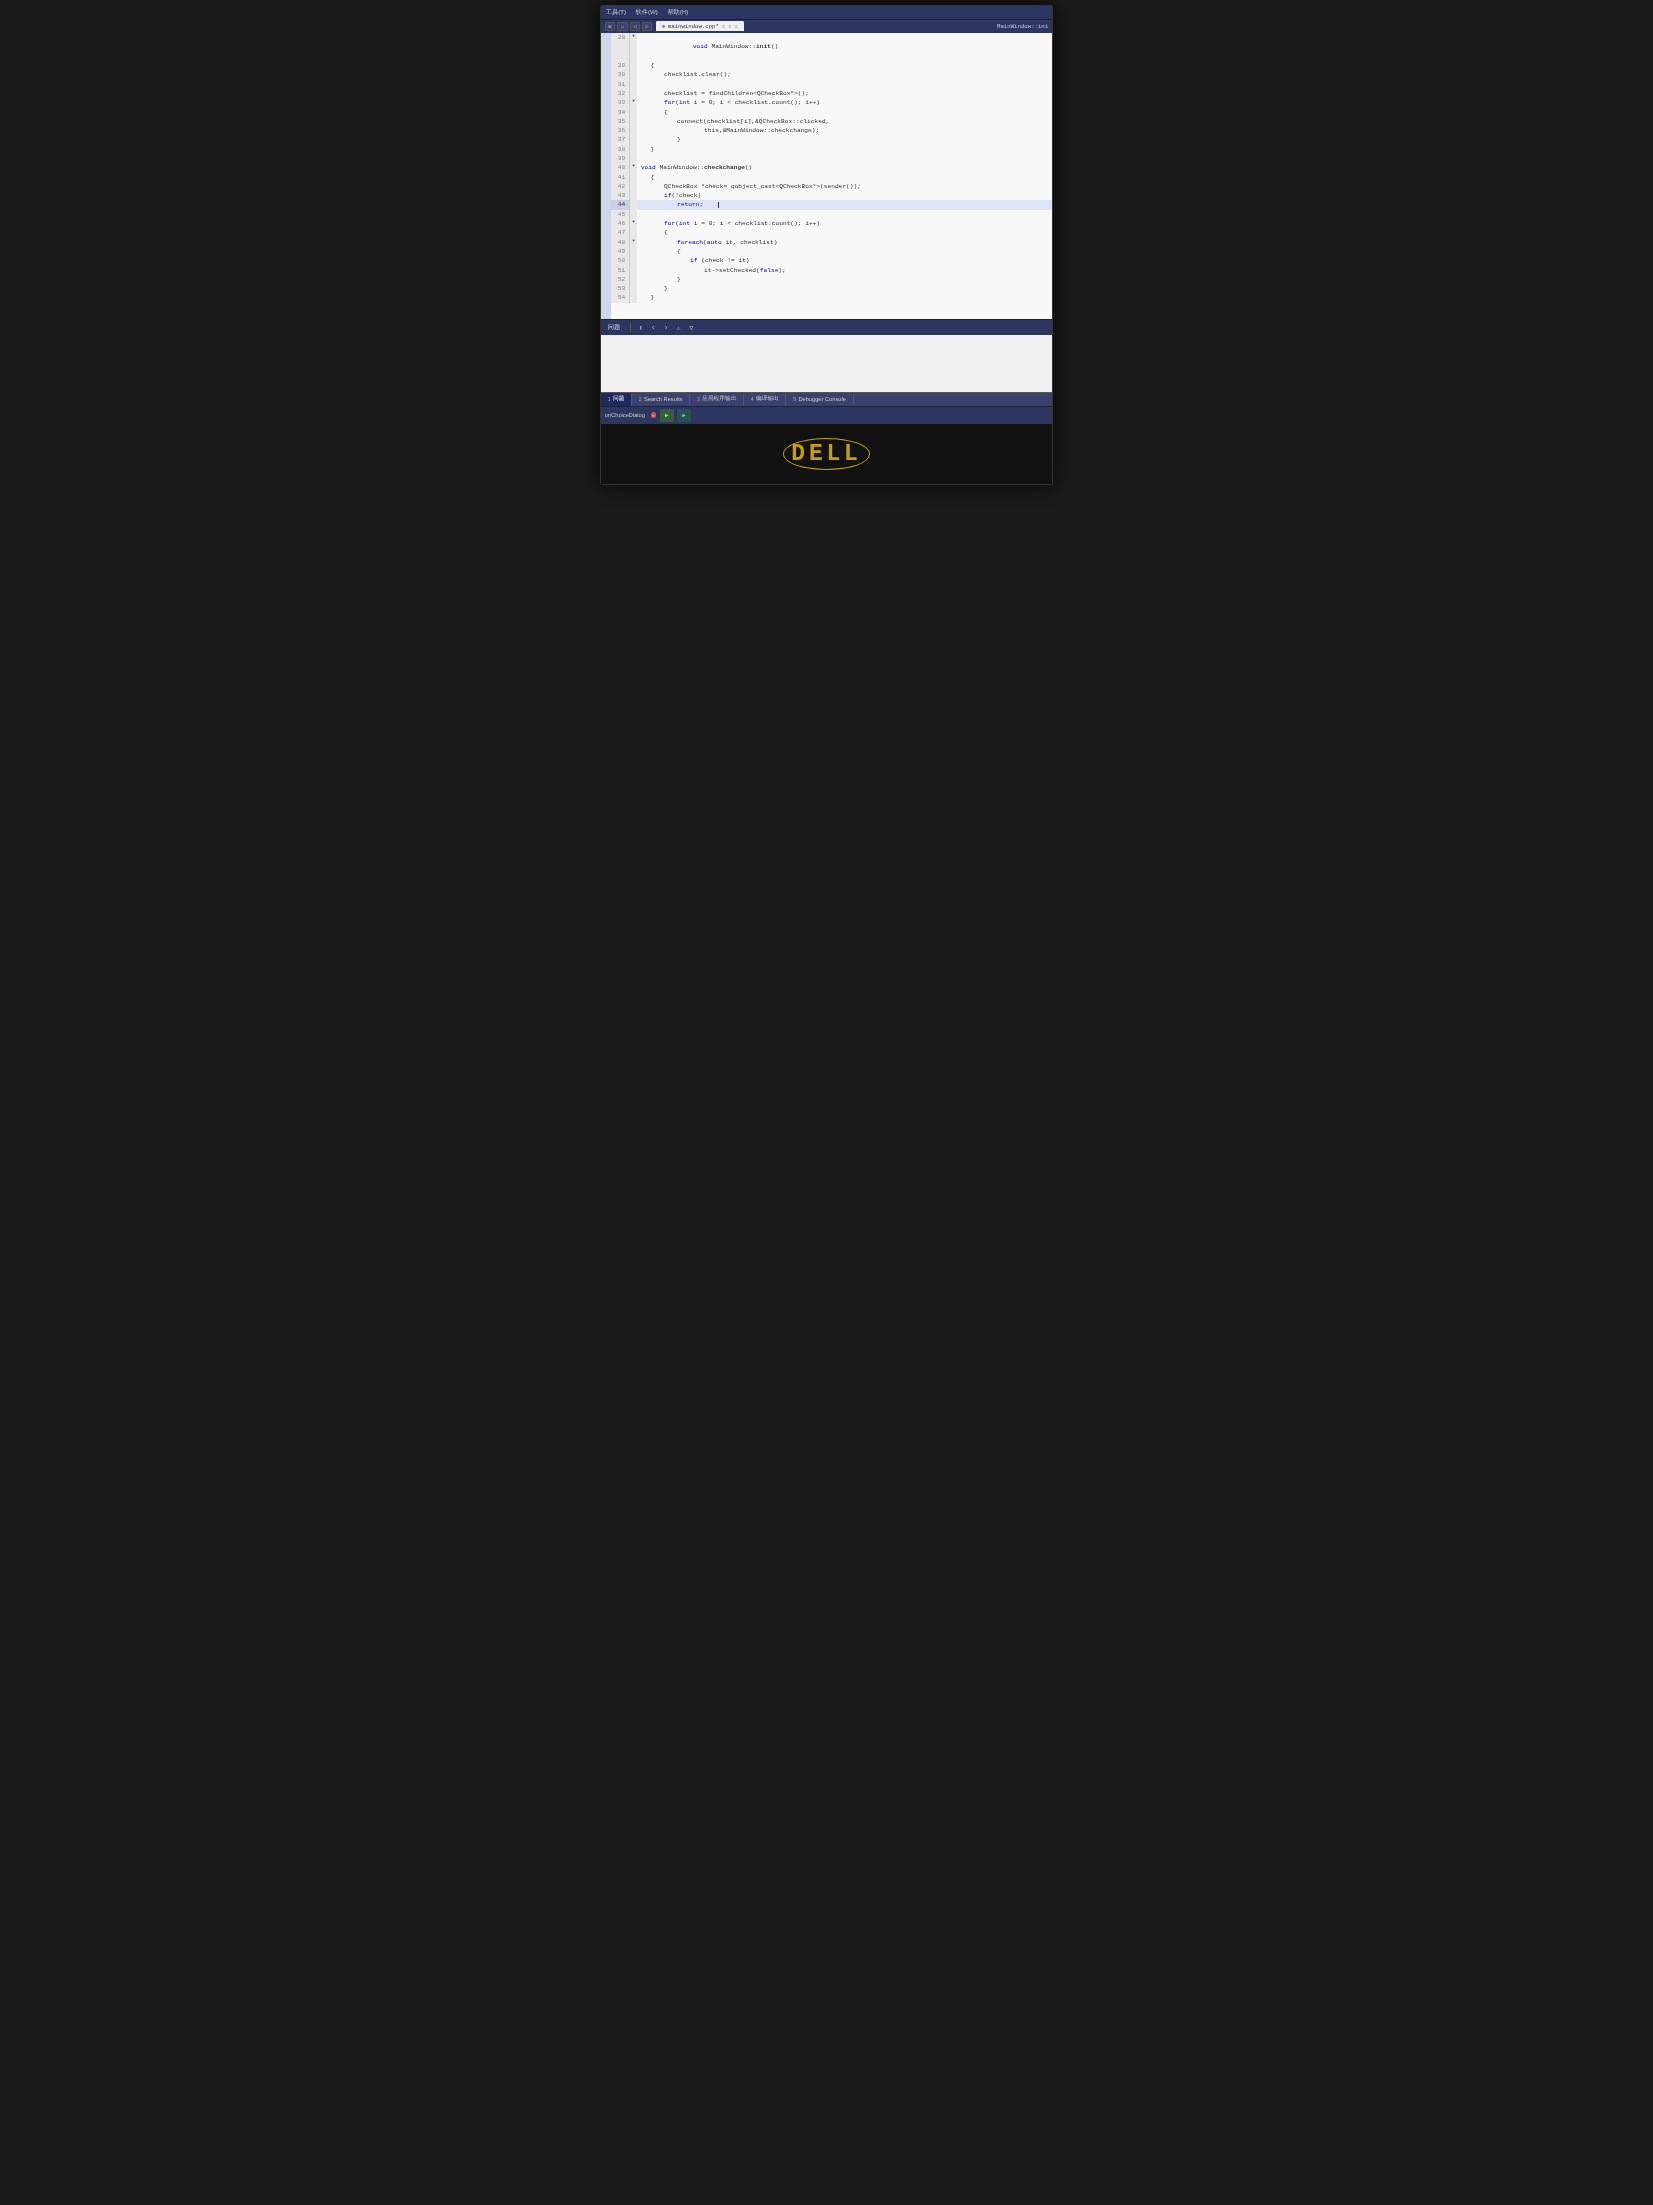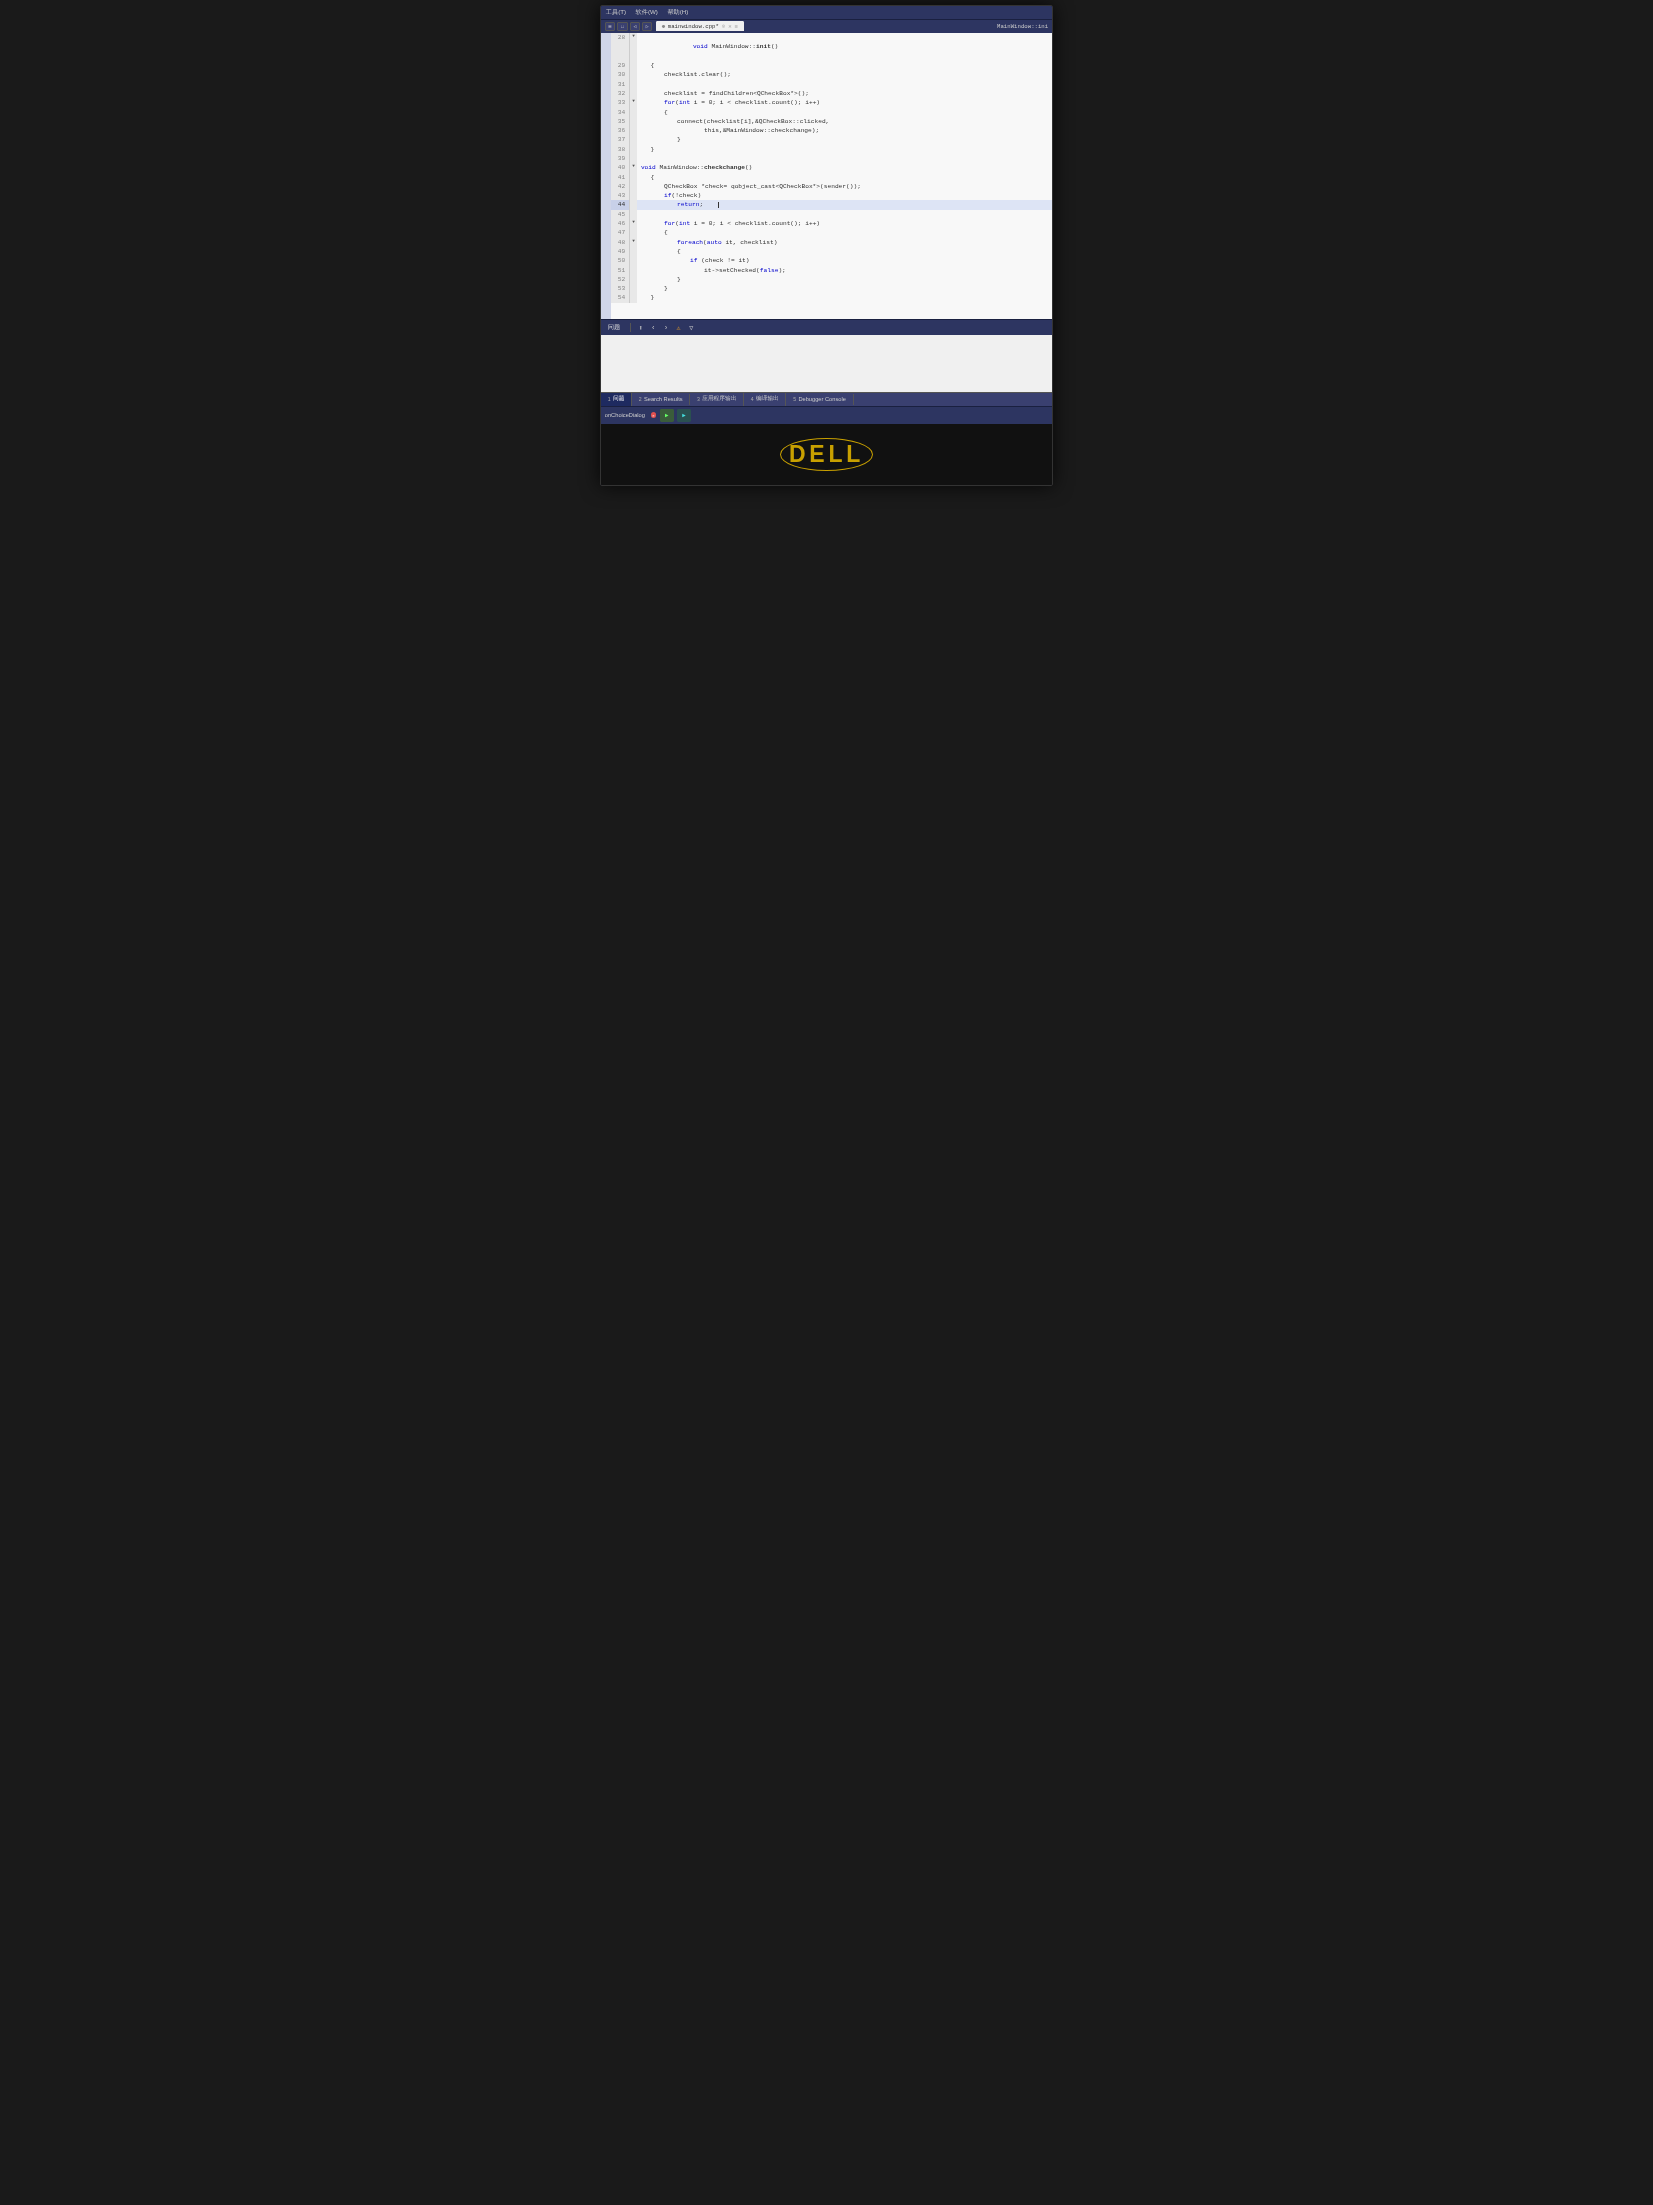--- a/index.html
+++ b/index.html
@@ -322,21 +322,21 @@
       display: flex;
       align-items: center;
       justify-content: center;
       padding: 14.3px;
     }
 
     .dell-logo {
       color: #c8a000;
       font-size: 23px;
       font-weight: 900;
-      font-family: Liberation Sans, sans-serif;
+      font-family: Liberation Mono, monospace;
       letter-spacing: 3.8px;
     }
 
     .dell-oval {
       display: inline-block;
       border: 1.9px solid #c8a000;
       border-radius: 50%;
       padding: 1.9px 7.6px;
     }
 

